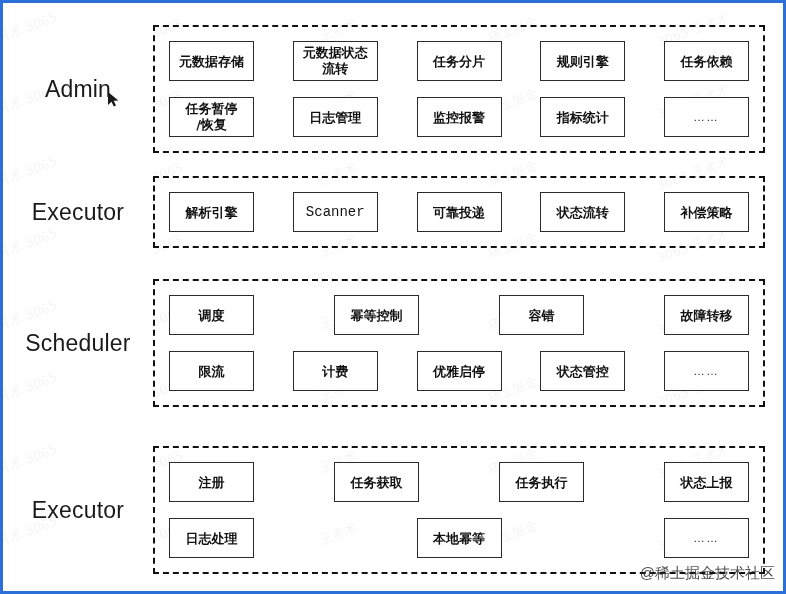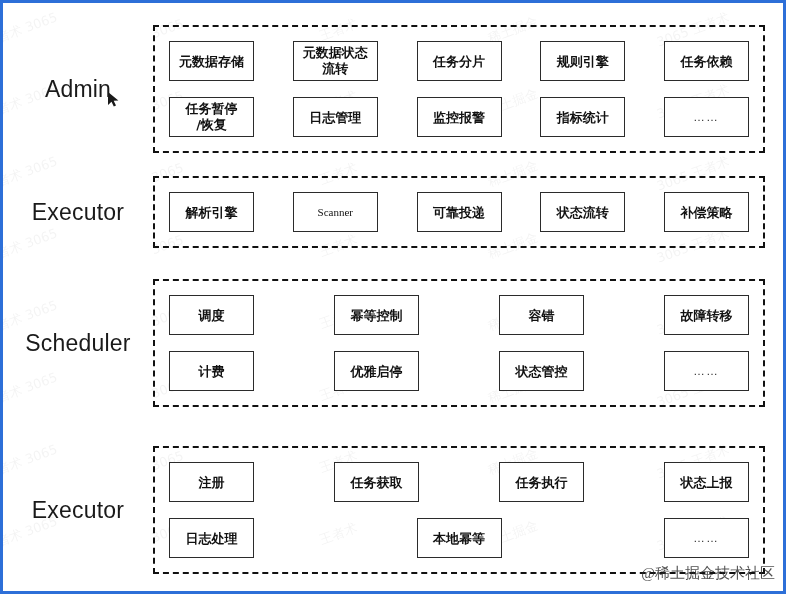--- a/index.html
+++ b/index.html
@@ -101,22 +101,22 @@
     line-height: 16px;
   }
   .cell.ellipsis {
     font-weight: 400;
     letter-spacing: 2px;
     font-size: 11px;
     color: #333;
   }
   .cell.latin {
     font-weight: 400;
-    font-family: Liberation Serif, serif;
-    font-size: 11px;
+    font-family: Liberation Mono, monospace;
+    font-size: 14px;
   }
 
   
   .cols-5 .cell { width: 85px; }
   
   .cols-4 .cell { width: 85px; }
 
   
   #row-admin     { top: 16px;  height: 140px; }
   #row-trigger   { top: 173px; height: 72px; }
@@ -132,21 +132,21 @@
     pointer-events: none;
   }
 
   .corner-watermark {
     position: absolute;
     right: 8px;
     bottom: 8px;
     font-size: 15px;
     color: #2b2b2b;
     opacity: 0.82;
-    font-family: Liberation Serif, serif;
+    font-family: Liberation Sans, sans-serif;
     z-index: 3;
     white-space: nowrap;
   }
 </style>
 </head>
 <body>
 
 <div id="diagram-root">
 
   <div class="watermark-layer" id="wm-layer">
@@ -229,20 +229,21 @@
       <div class="arch-row" id="row-scheduler">
         <div class="row-label">Scheduler</div>
         <div class="row-box cols-5">
           <div class="cell-row">
             <div class="cell">调度</div>
             <div class="cell">幂等控制</div>
             <div class="cell">容错</div>
             <div class="cell">故障转移</div>
           </div>
           <div class="cell-row">
+            <div class="cell">限流</div>
             <div class="cell">计费</div>
             <div class="cell">优雅启停</div>
             <div class="cell">状态管控</div>
             <div class="cell ellipsis">……</div>
           </div>
         </div>
       </div>
       <div class="arch-row" id="row-executor">
         <div class="row-label">Executor</div>
         <div class="row-box cols-4">

